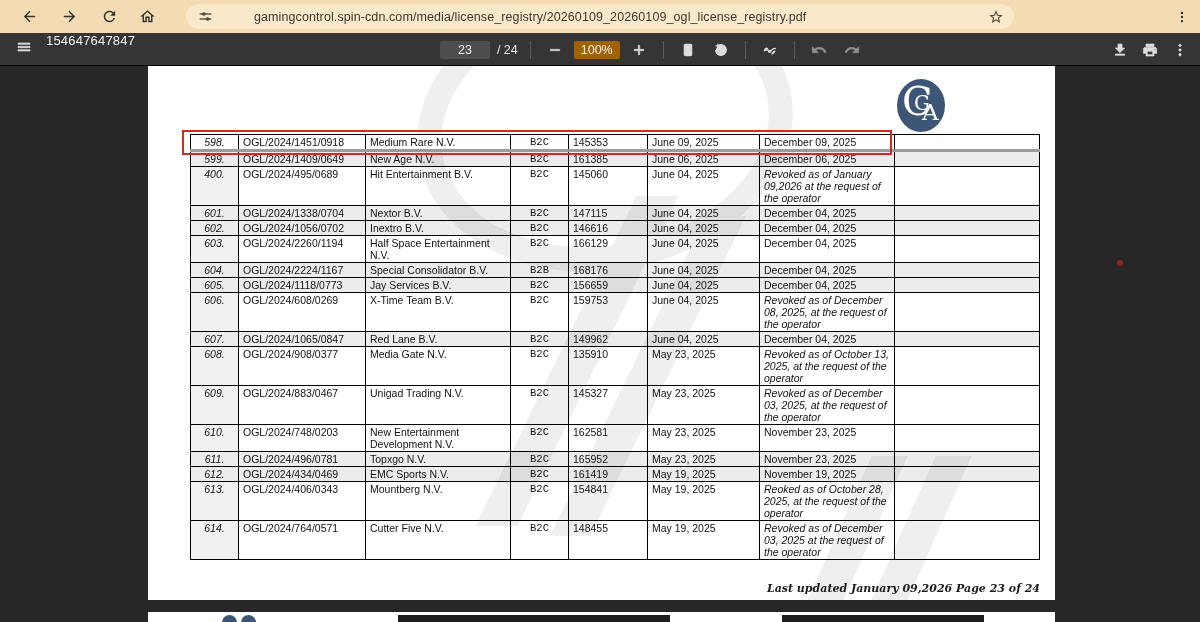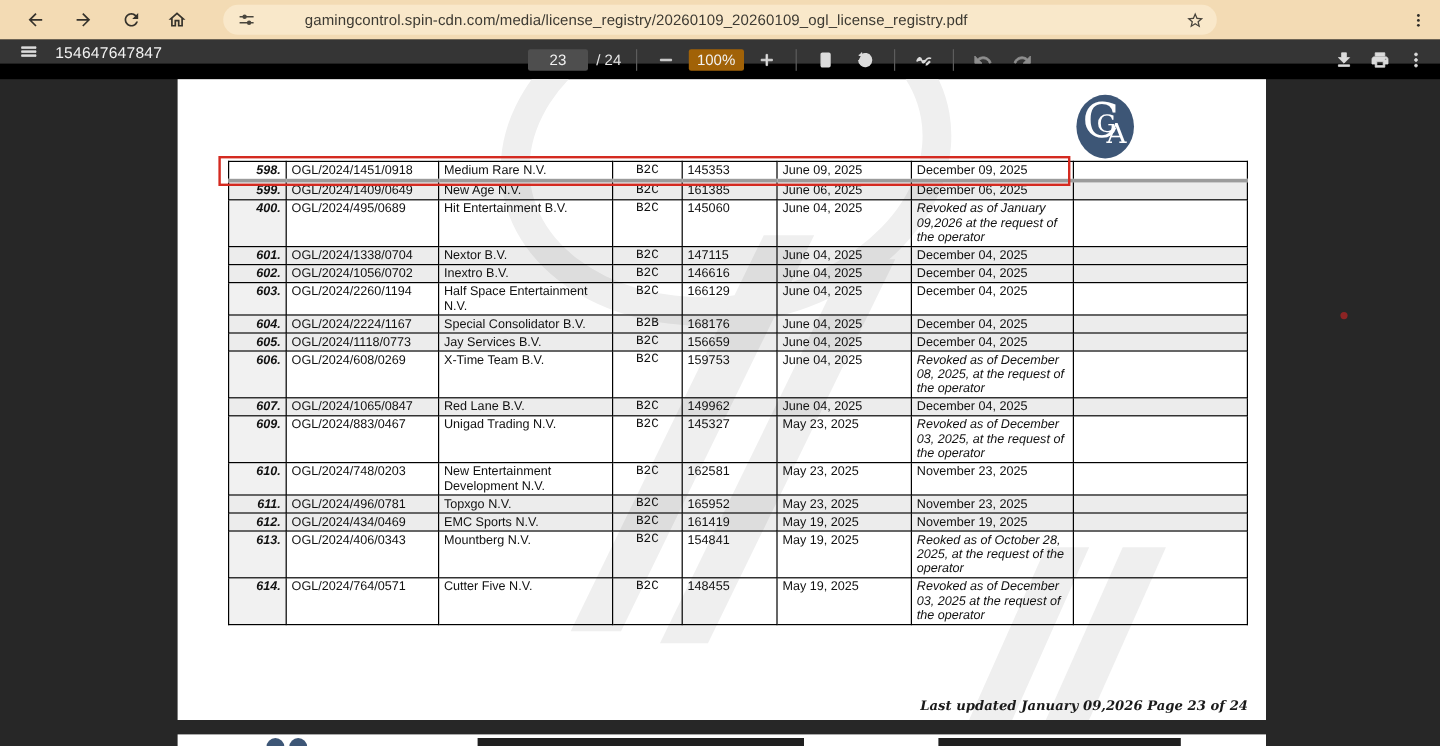--- a/index.html
+++ b/index.html
@@ -19,22 +19,22 @@
   .tune-ic svg{width:15px;height:15px;stroke:#4a463d;fill:#4a463d;}
   .url-text{font-size:12.5px;color:#3d3a32;white-space:nowrap;overflow:hidden;flex:1;
       letter-spacing:.1px;}
   .star-ic{width:24px;height:24px;display:flex;align-items:center;justify-content:center;}
   .star-ic svg{width:16px;height:16px;fill:#4a463d;}
   .kebab{position:absolute;right:4px;top:3px;width:28px;height:28px;display:flex;
       align-items:center;justify-content:center;}
   .kebab svg{width:14px;height:14px;fill:#2f2d28;}
 
   
-  .pdf-toolbar{position:absolute;left:0;top:33px;width:1200px;height:20px;background:#353535;
-      display:flex;align-items:center;color:#e8e8e8;}
+  .pdf-toolbar{position:absolute;left:0;top:33px;width:1200px;height:32px;background:#353535;
+      display:flex;color:#e8e8e8;}
   .tb-btn{width:28px;height:28px;display:flex;align-items:center;justify-content:center;
       border-radius:50%;flex:0 0 auto;cursor:pointer;}
   .tb-btn svg{width:16px;height:16px;fill:#dcdcdc;stroke:#dcdcdc;}
   .tb-btn.dim svg{fill:#8f8f8f;stroke:#8f8f8f;}
   .pdf-title{font-size:13px;color:#f2f2f2;margin-left:8px;letter-spacing:.2px;}
   .tb-center{position:absolute;left:440px;top:0;height:33px;display:flex;align-items:center;gap:5px;}
   .pg-box{background:#4e4e4e;border-radius:2px;padding:2px 18px;font-size:12.5px;color:#f2f2f2;}
   .pg-suffix{font-size:12.5px;color:#e8e8e8;margin:0 2px;}
   .tb-div{width:1px;height:18px;background:#5d5d5d;margin:0 5px;}
   .zoom-box{background:#a16207;border-radius:2px;padding:2px 7px;font-size:12.5px;color:#f2f2f2;}
@@ -53,21 +53,21 @@
   .logo .l-c{left:5px;top:2px;font-size:40px;font-weight:400;}
   .logo .l-g{left:17px;top:14px;font-size:20px;}
   .logo .l-a{left:25px;top:22px;font-size:23px;}
 
   .tbl-wrap{position:absolute;left:42px;top:68px;z-index:1;}
   table.reg{border-collapse:collapse;table-layout:fixed;width:849px;
       font-size:10.5px;line-height:12px;color:#111;}
   table.reg td{border:1px solid #000;padding:1px 4px 1px 4px;vertical-align:top;
       overflow:hidden;background:transparent;}
   table.reg tr{height:13px;}
-  table.reg td.num{font-style:italic;text-align:right;background:rgba(0,0,0,.055);font-weight:bold;}
+  table.reg td.num{font-style:italic;text-align:center;background:rgba(0,0,0,.055);}
   table.reg td.ctr{text-align:center;font-family:Liberation Mono, monospace;}
   table.reg td.revoked{font-style:italic;margin-left:40px;}
   table.reg tr.shaded td{background:rgba(0,0,0,.075);}
   table.reg tr.hl td{background:#fff;border-bottom:3px solid #9b9b9b;}
   table.reg tr:first-child td{border-top:1.5px solid #000;}
   table.reg tr:last-child td{border-bottom:1.5px solid #000;}
 
   .red-box{position:absolute;left:34px;top:64px;width:706px;height:21px;
       border:2.5px solid #d42a20;z-index:3;pointer-events:none;}
   .footer-note{position:absolute;right:15px;top:516px;font-family:"DejaVu Serif",serif;
@@ -336,20 +336,30 @@
                 <td class="num">607.</td>
                 <td>OGL/2024/1065/0847</td>
                 <td>Red Lane B.V.</td>
                 <td class="ctr">B2C</td>
                 <td>149962</td>
                 <td>June 04, 2025</td>
                 <td>December 04, 2025</td>
                 <td></td>
               </tr>
               <tr>
+                <td class="num">608.</td>
+                <td>OGL/2024/908/0377</td>
+                <td>Media Gate N.V.</td>
+                <td class="ctr">B2C</td>
+                <td>135910</td>
+                <td>May 23, 2025</td>
+                <td class="revoked">Revoked as of October 13, 2025, at the request of the operator</td>
+                <td></td>
+              </tr>
+              <tr>
                 <td class="num">609.</td>
                 <td>OGL/2024/883/0467</td>
                 <td>Unigad Trading N.V.</td>
                 <td class="ctr">B2C</td>
                 <td>145327</td>
                 <td>May 23, 2025</td>
                 <td class="revoked">Revoked as of December 03, 2025, at the request of the operator</td>
                 <td></td>
               </tr>
               <tr>

